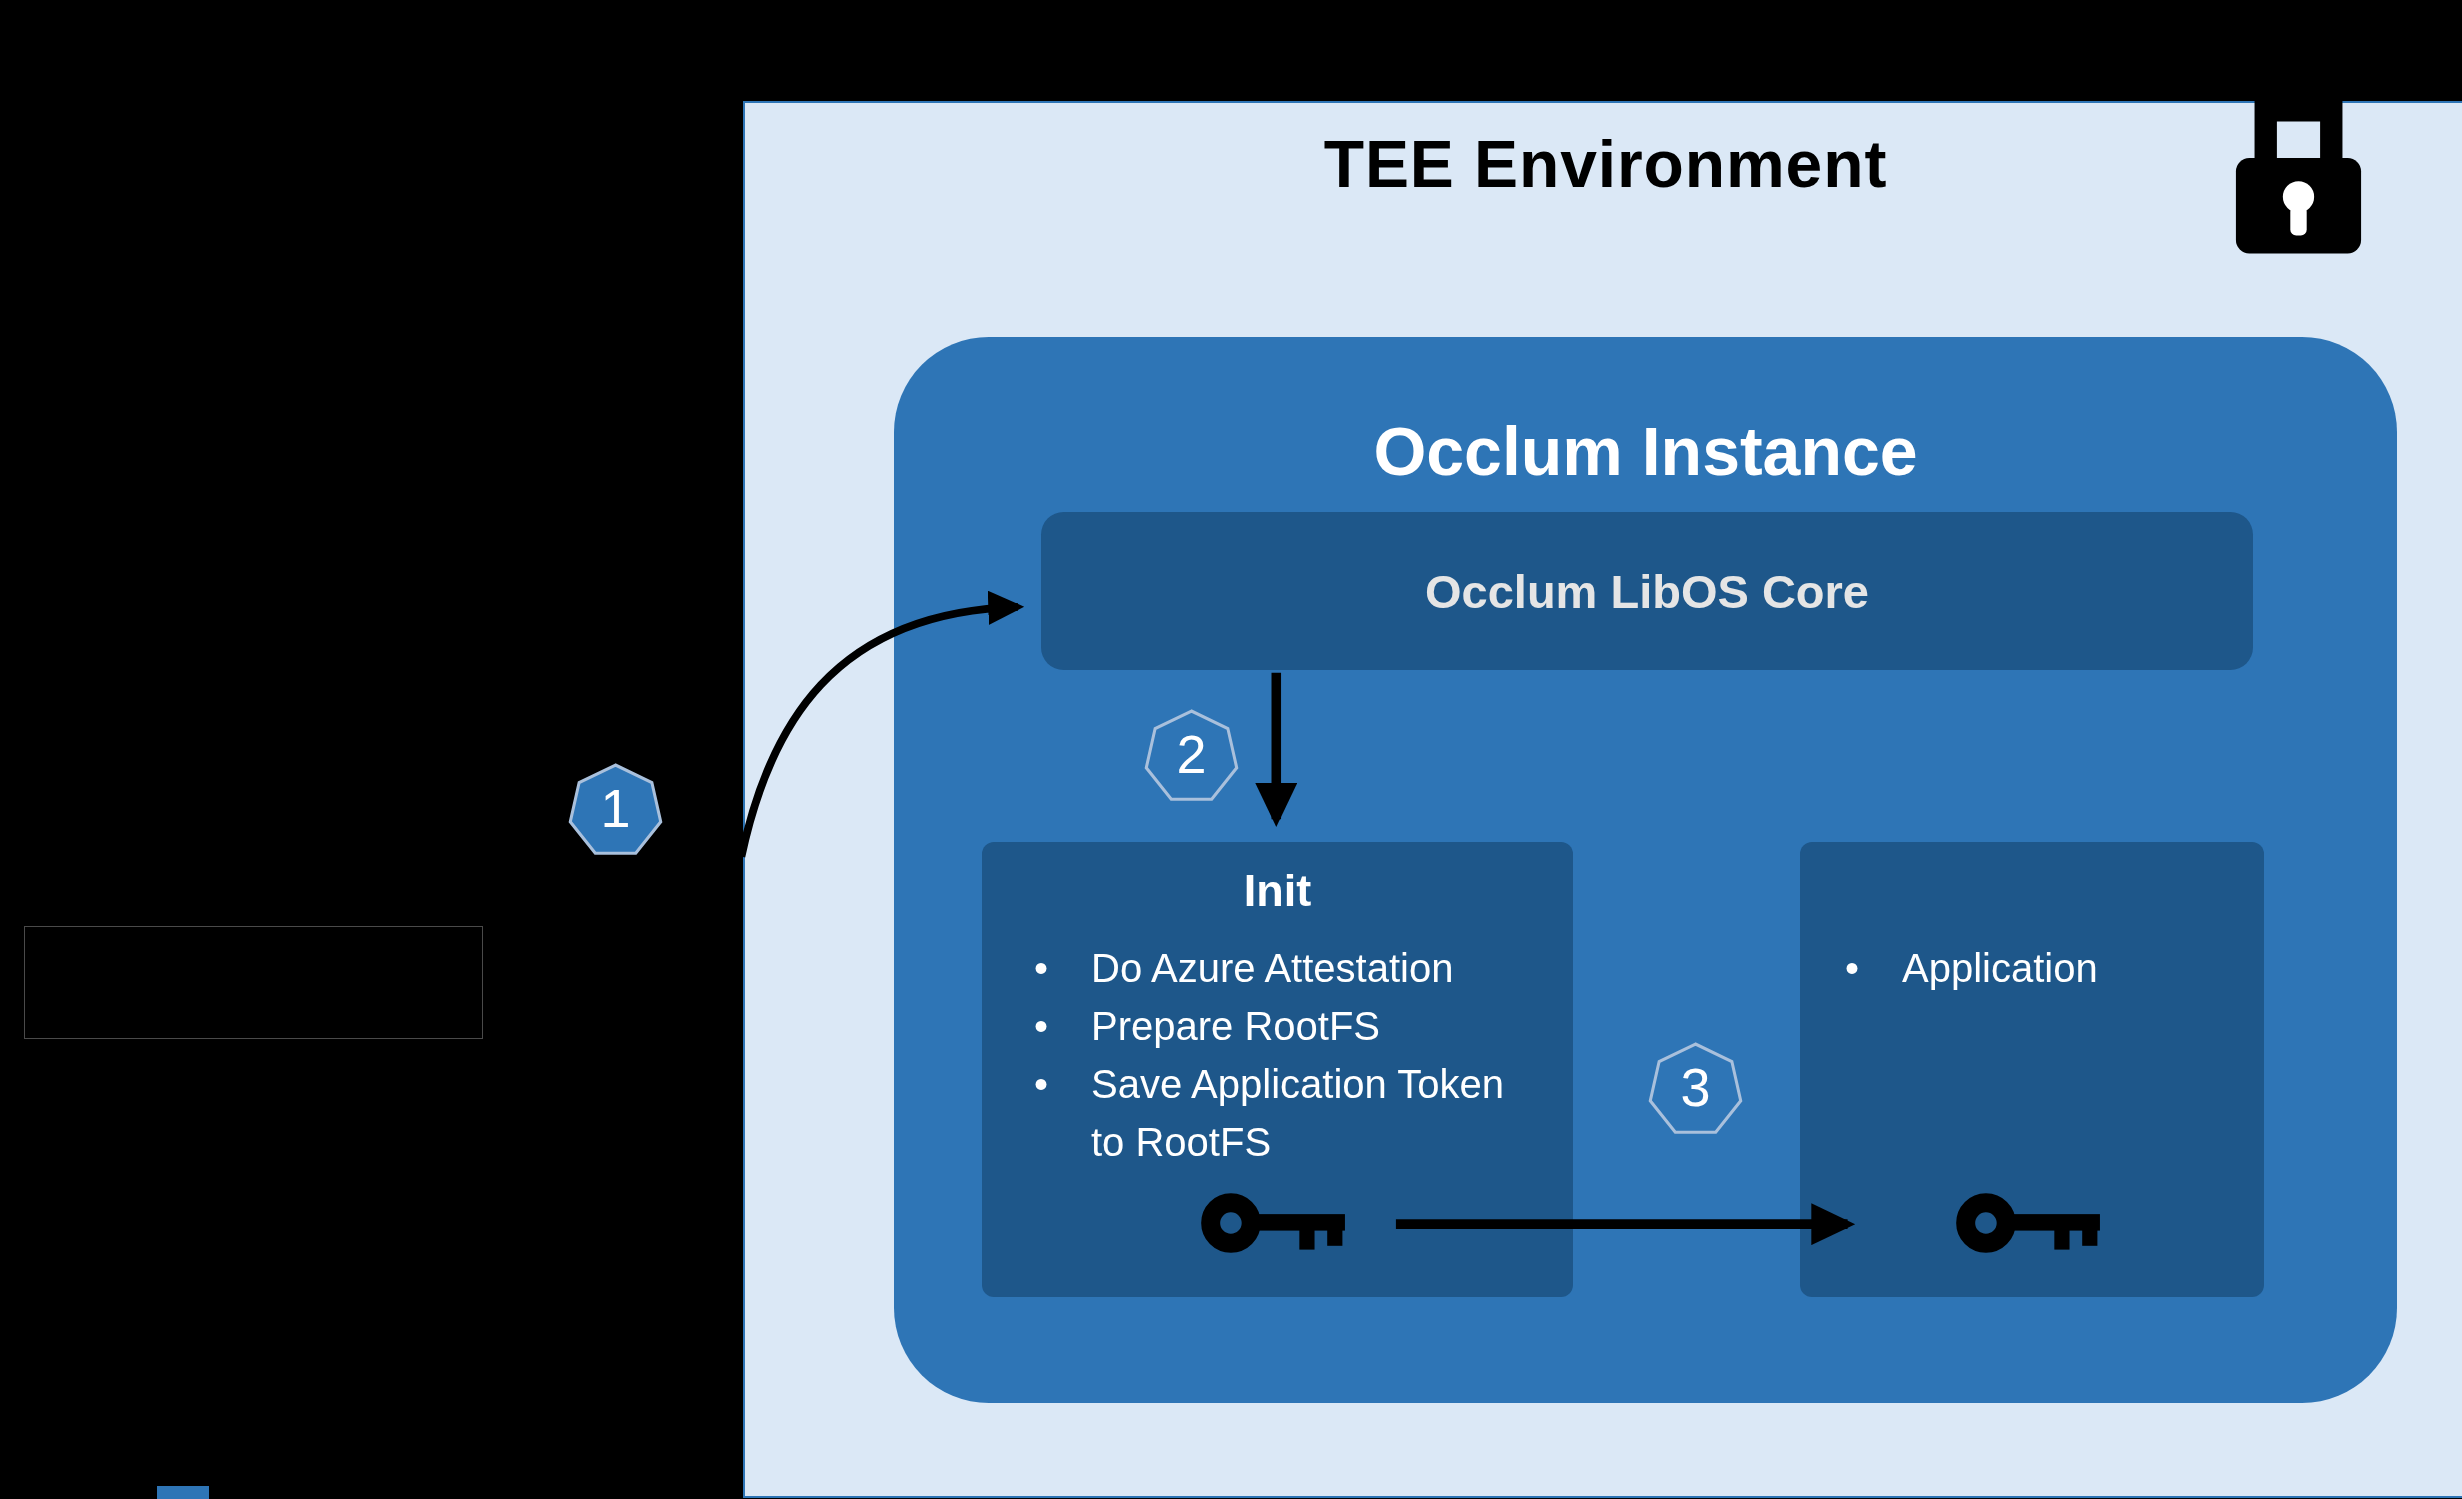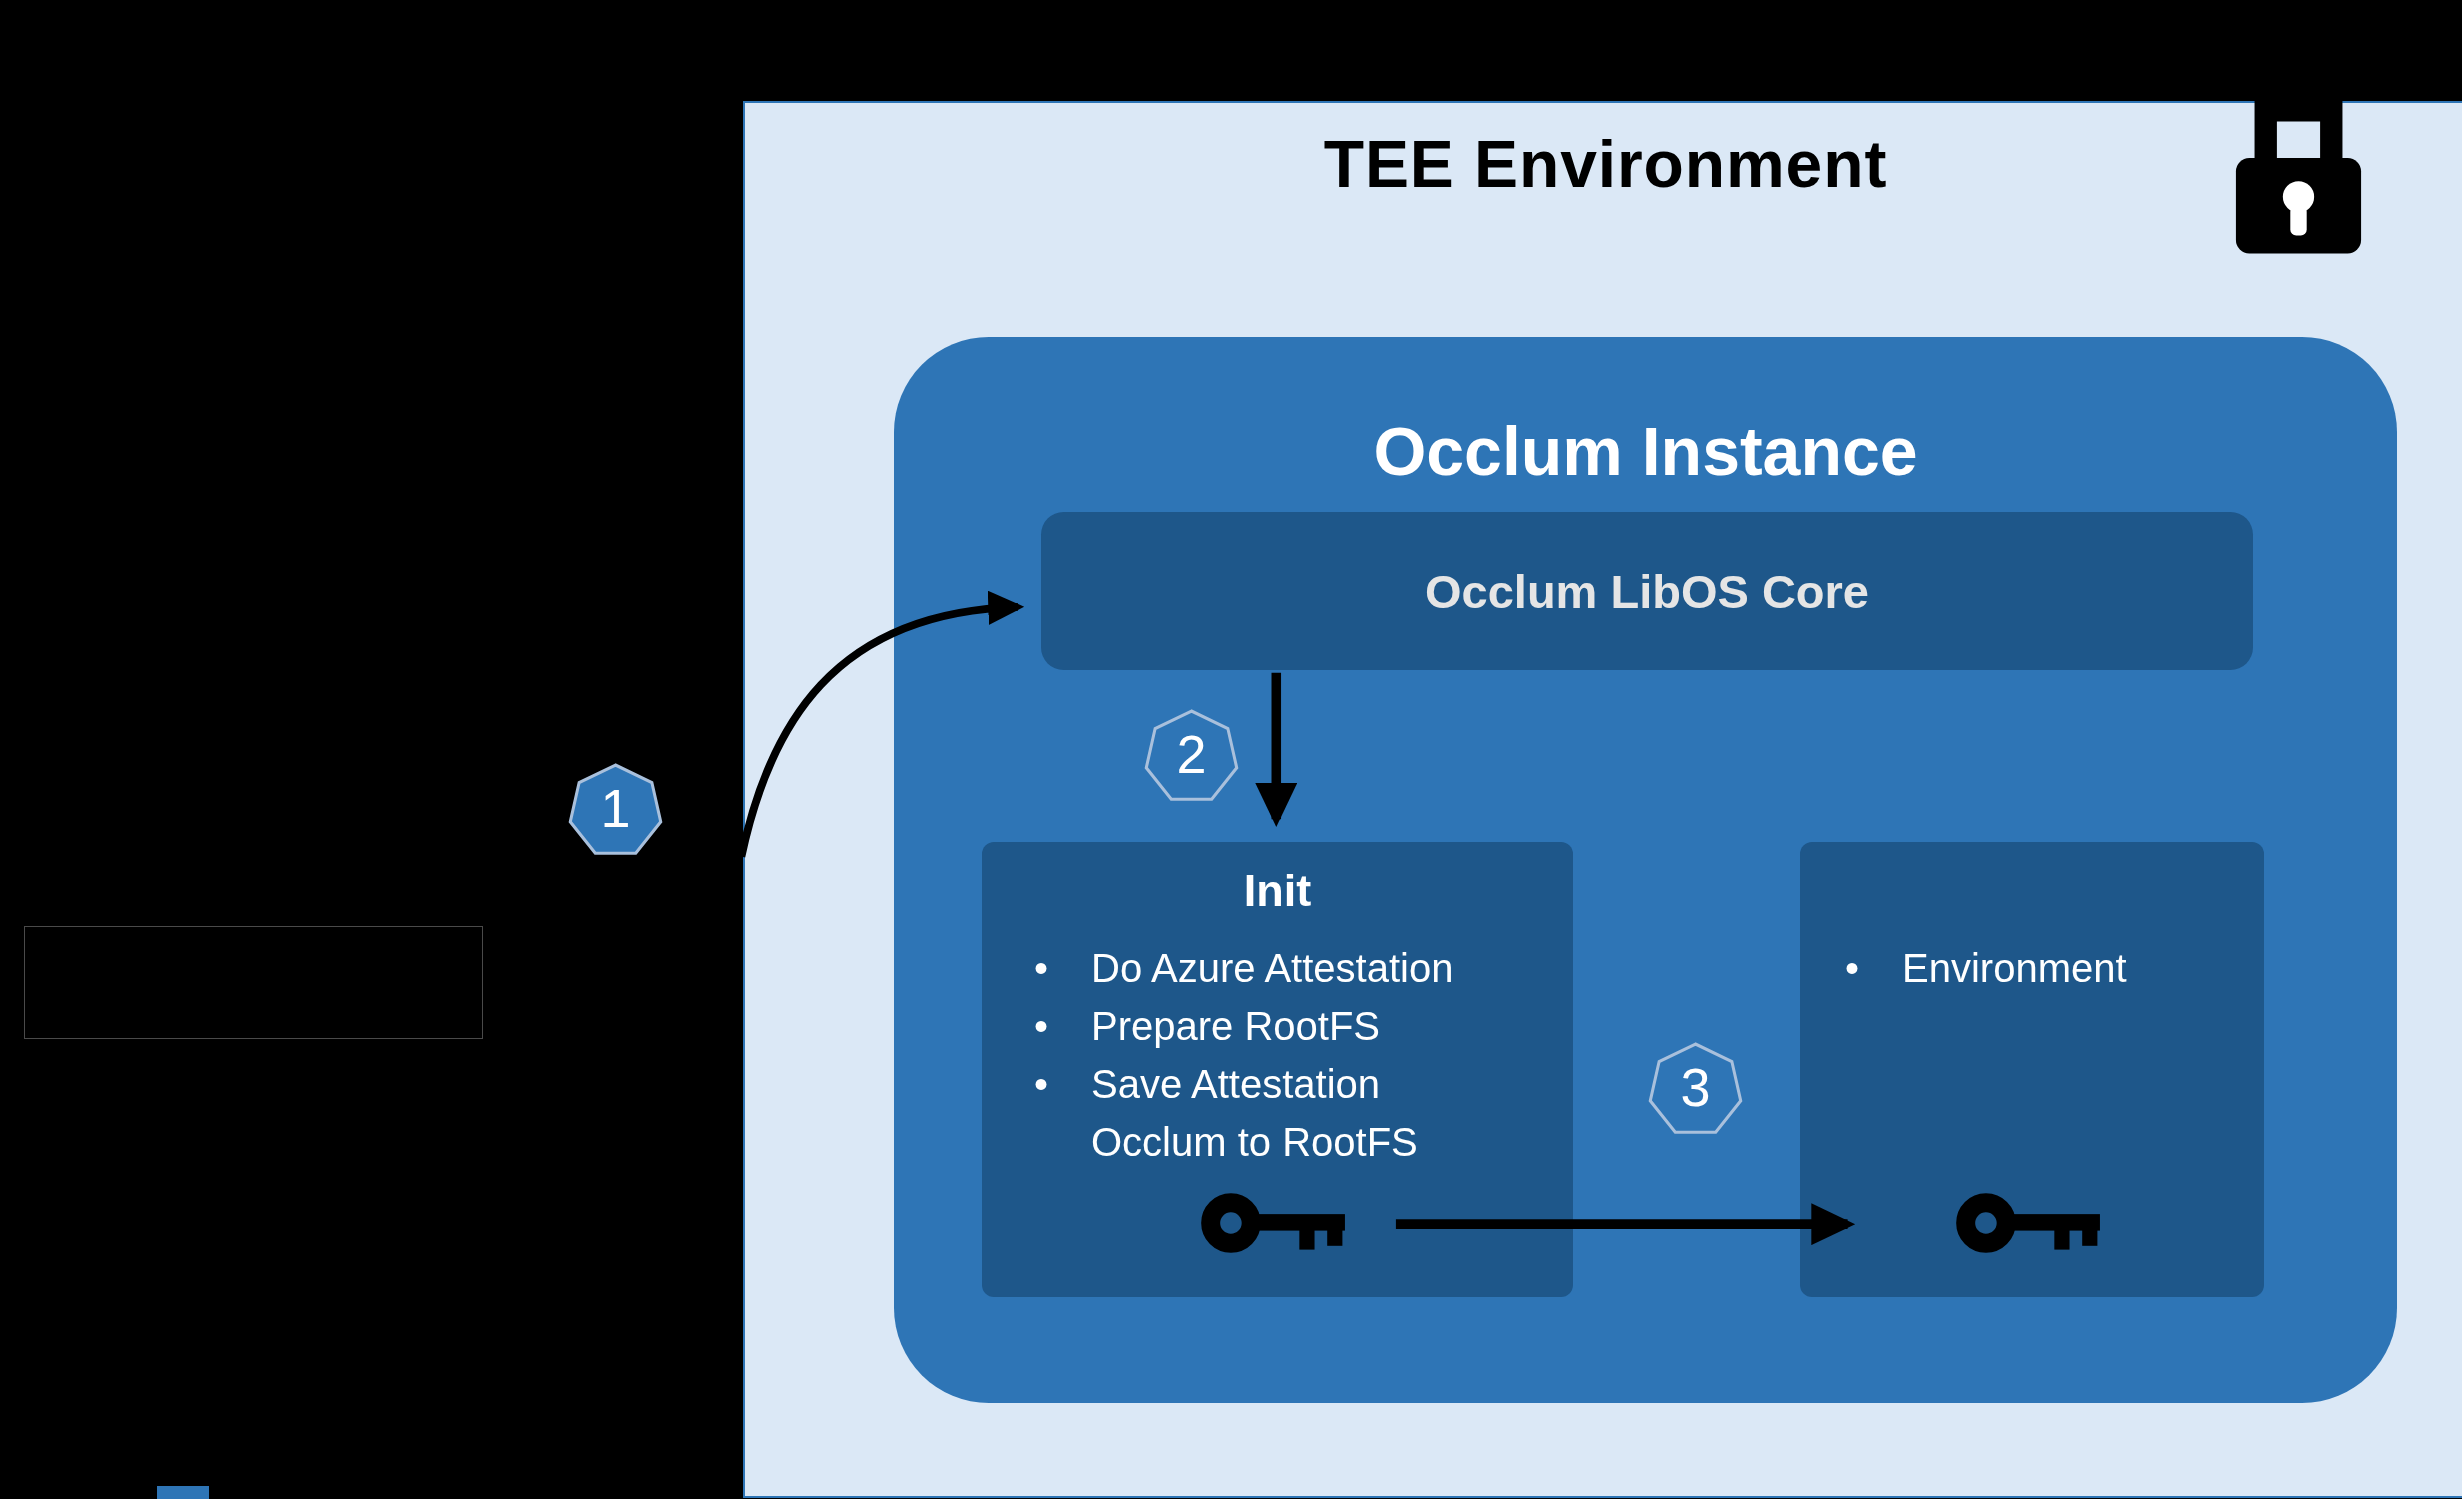--- a/index.html
+++ b/index.html
@@ -173,38 +173,38 @@
           <div class="bullet-row">
             <span class="bullet-marker">•</span>
             <span class="bullet-text">Do Azure Attestation</span>
           </div>
           <div class="bullet-row">
             <span class="bullet-marker">•</span>
             <span class="bullet-text">Prepare RootFS</span>
           </div>
           <div class="bullet-row">
             <span class="bullet-marker">•</span>
-            <span class="bullet-text">Save Attestation Occlum to RootFS</span>
+            <span class="bullet-text">Save Application Token to RootFS</span>
           </div>
         </div>
         <div class="key init-key">
           <svg viewBox="0 0 120 64">
             <circle cx="26" cy="32" r="16" fill="none" stroke="#000000" stroke-width="15"></circle>
             <rect x="44" y="25" width="72" height="13" fill="#000000"></rect>
             <rect x="80" y="36" width="12" height="17" fill="#000000"></rect>
             <rect x="102" y="36" width="12" height="14" fill="#000000"></rect>
           </svg>
         </div>
       </div>
 
       <div class="inner-box rootfs-box">
         <div class="bullets">
           <div class="bullet-row">
             <span class="bullet-marker">•</span>
-            <span class="bullet-text">Environment</span>
+            <span class="bullet-text">Application</span>
           </div>
         </div>
         <div class="key rootfs-key">
           <svg viewBox="0 0 120 64">
             <circle cx="26" cy="32" r="16" fill="none" stroke="#000000" stroke-width="15"></circle>
             <rect x="44" y="25" width="72" height="13" fill="#000000"></rect>
             <rect x="80" y="36" width="12" height="17" fill="#000000"></rect>
             <rect x="102" y="36" width="12" height="14" fill="#000000"></rect>
           </svg>
         </div>

